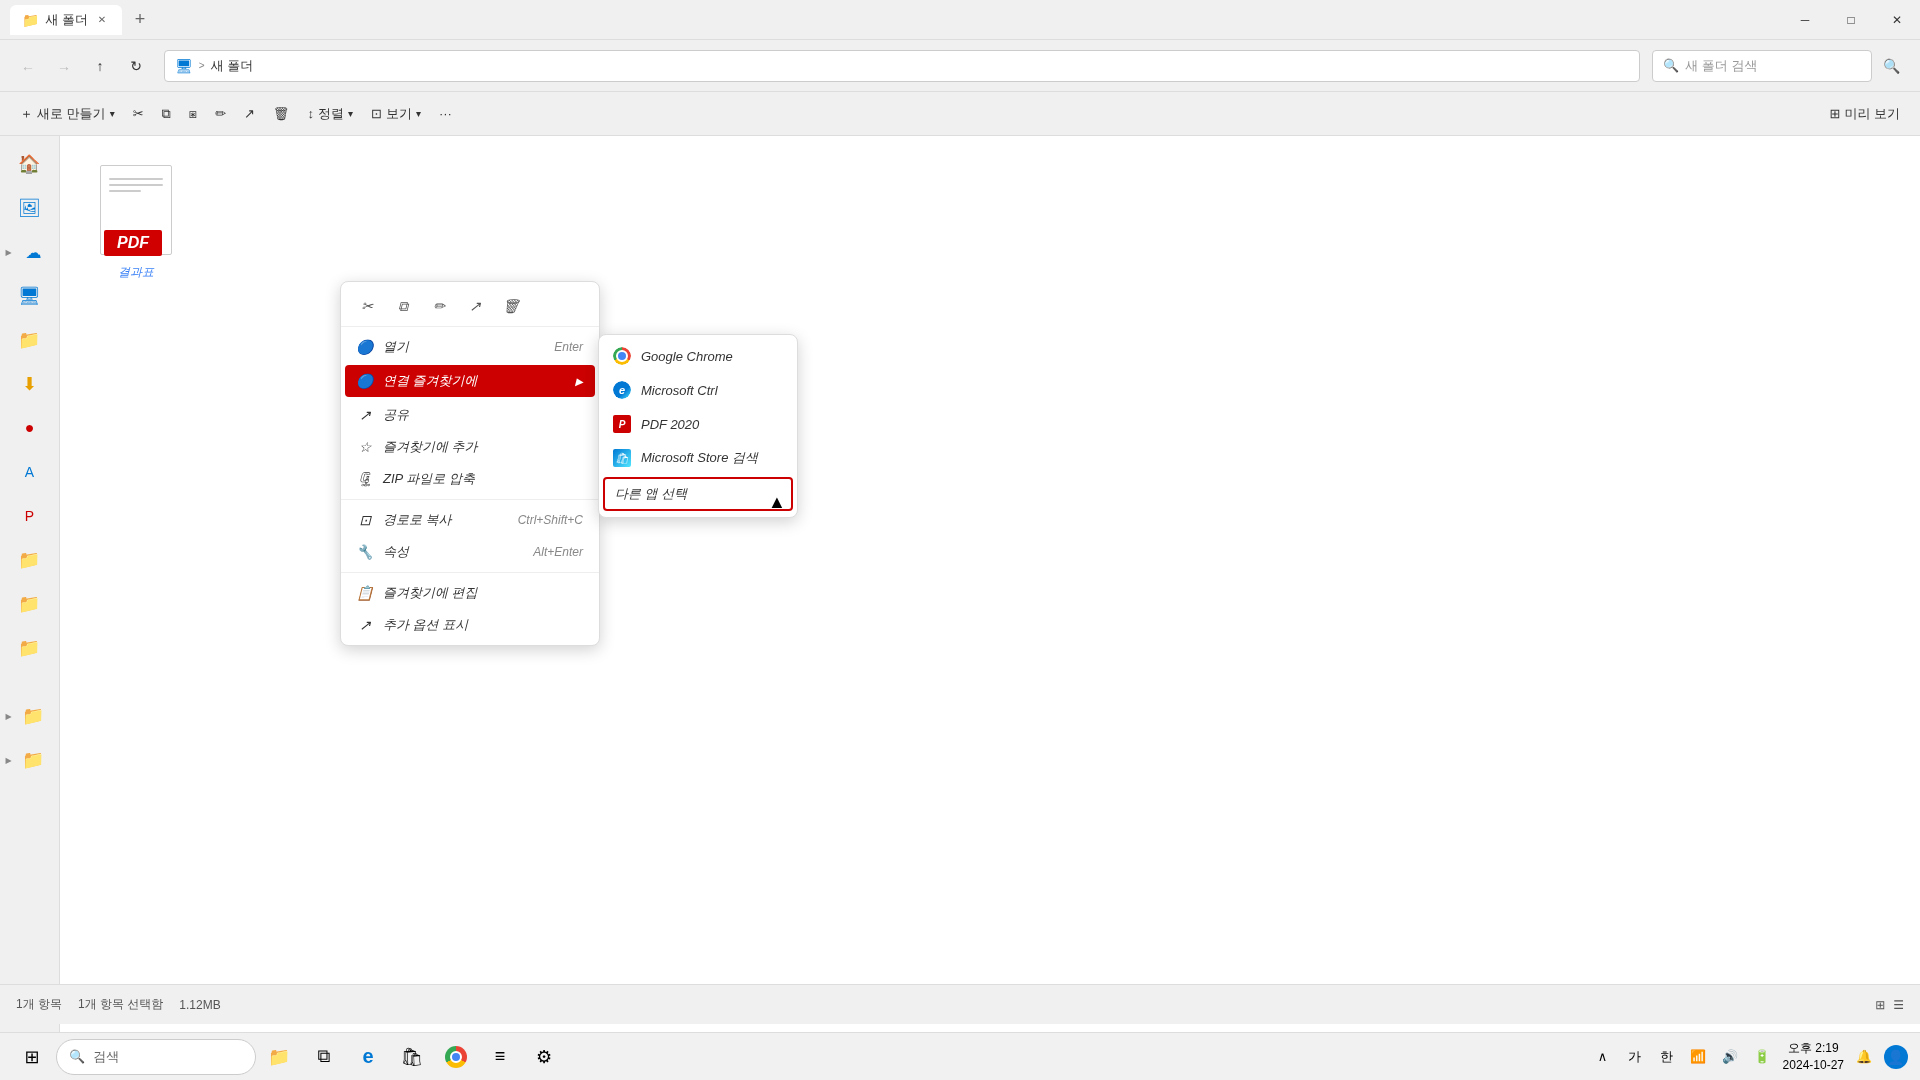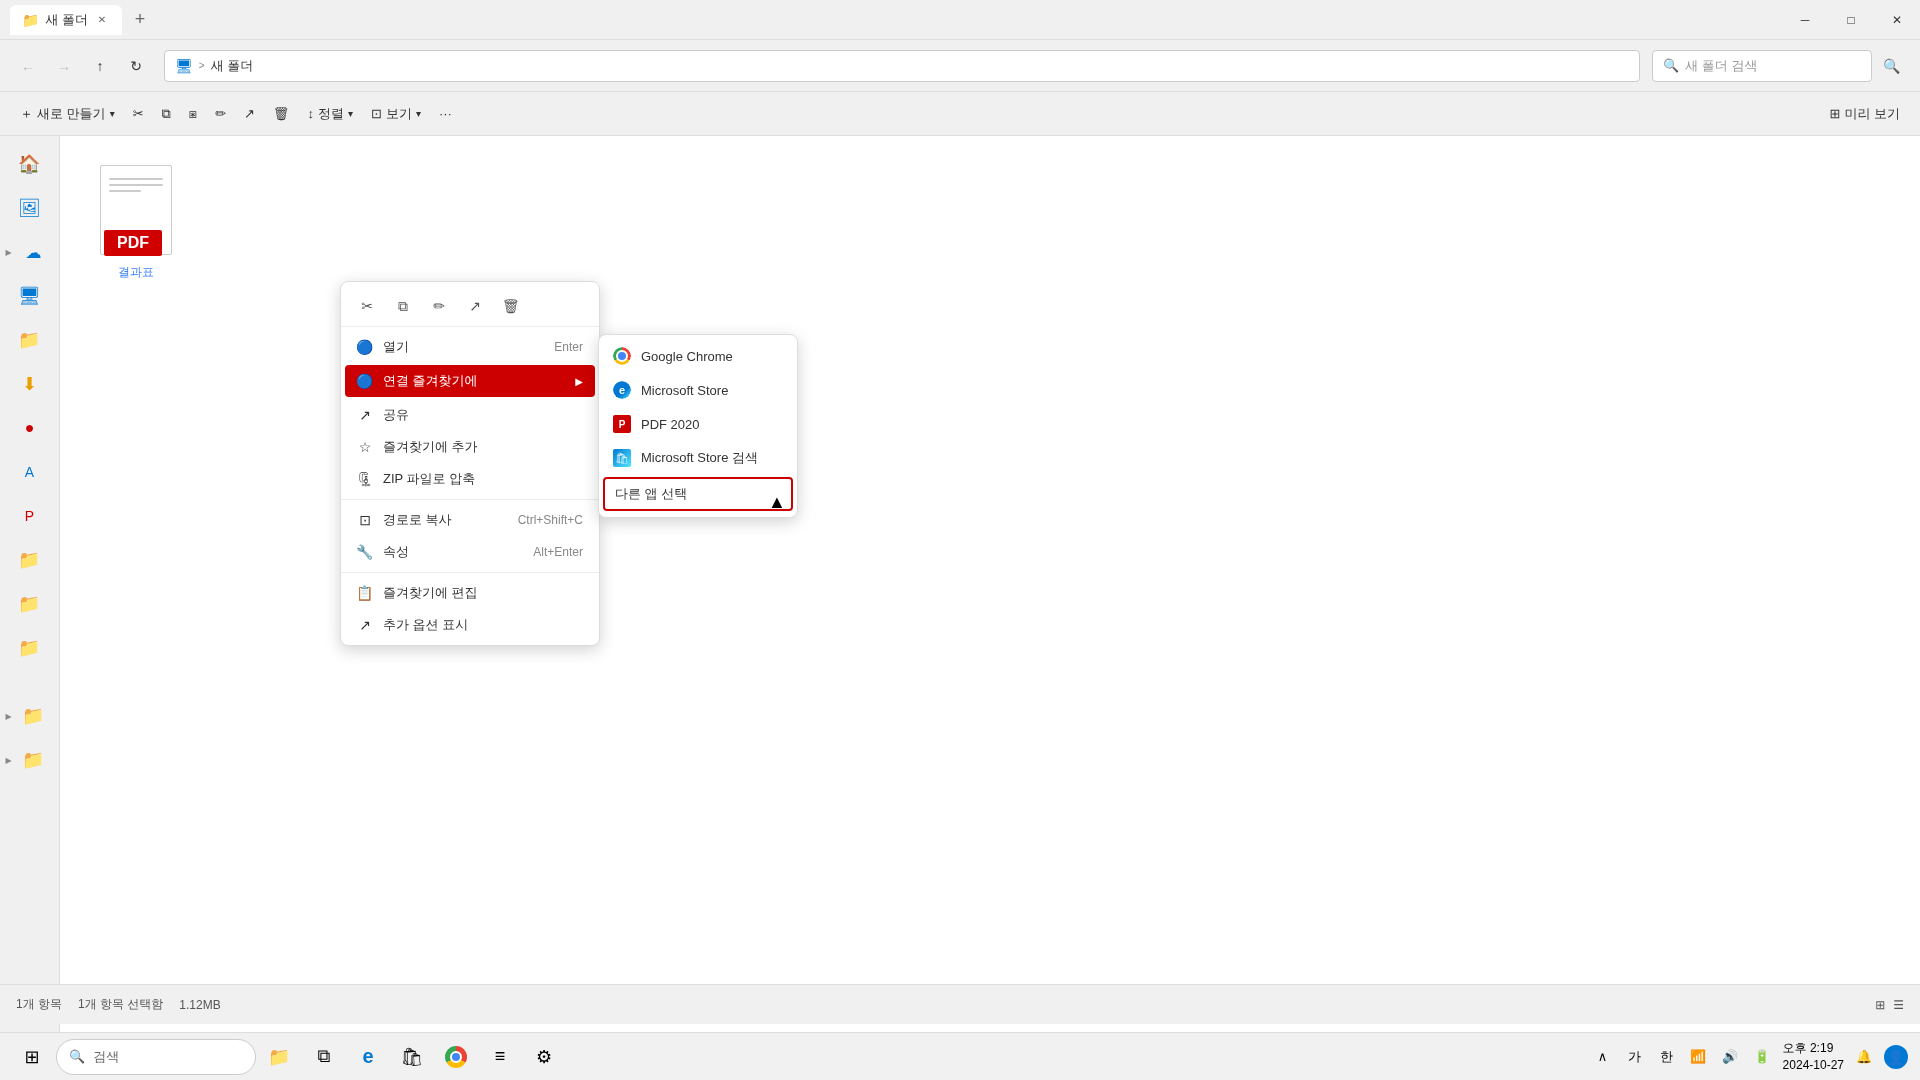--- a/index.html
+++ b/index.html
@@ -443,21 +443,21 @@
       color: #666;
       cursor: pointer;
     }
     .taskbar-right {
       margin-left: auto;
       display: flex;
       align-items: center;
       gap: 8px;
     }
     .taskbar-time {
-      text-align: left;
+      text-align: center;
       font-size: 12px;
       line-height: 1.4;
     }
     .tray-icon {
       width: 24px;
       height: 24px;
       display: flex;
       align-items: center;
       justify-content: center;
       cursor: pointer;
@@ -570,21 +570,21 @@
     <div class="sidebar-item has-expand" style="position:relative; width:52px;">
       <span style="font-size:8px; position:absolute; left:2px; color:#888;">▶</span>
       <span style="color:#0078d4; font-size:18px; margin-left:8px;">📁</span>
     </div>
     <div class="sidebar-item has-expand" style="position:relative; width:52px;">
       <span style="font-size:8px; position:absolute; left:2px; color:#888;">▶</span>
       <span style="color:#0078d4; font-size:18px; margin-left:8px;">📁</span>
     </div>
   </div>
 
-  <div class="content" style="position:relative;">
+  <div class="content" style="position:relative;font-style:italic;">
     
     <div class="file-item">
       <div class="file-icon">
         <div class="page">
           <div class="page-lines">
             <div class="line"></div>
             <div class="line"></div>
             <div class="line short"></div>
           </div>
         </div>
@@ -665,21 +665,21 @@
         <span class="submenu-icon">
           <div class="chrome-icon"></div>
         </span>
         <span>Google Chrome</span>
       </div>
 
       <div class="submenu-item">
         <span class="submenu-icon">
           <div class="edge-icon">e</div>
         </span>
-        <span>Microsoft Store</span>
+        <span>Microsoft Ctrl</span>
       </div>
 
       <div class="submenu-item">
         <span class="submenu-icon" style="background:#cc0000; color:#fff; font-size:10px; font-weight:bold; border-radius:2px; width:18px; height:18px; display:flex; align-items:center; justify-content:center;">P</span>
         <span>PDF 2020</span>
       </div>
 
       <div class="submenu-item">
         <span class="submenu-icon" style="background:linear-gradient(135deg,#0078d4,#50e6ff); color:#fff; font-size:11px; border-radius:2px; width:18px; height:18px; display:flex; align-items:center; justify-content:center;">🛍</span>
         <span>Microsoft Store 검색</span>

